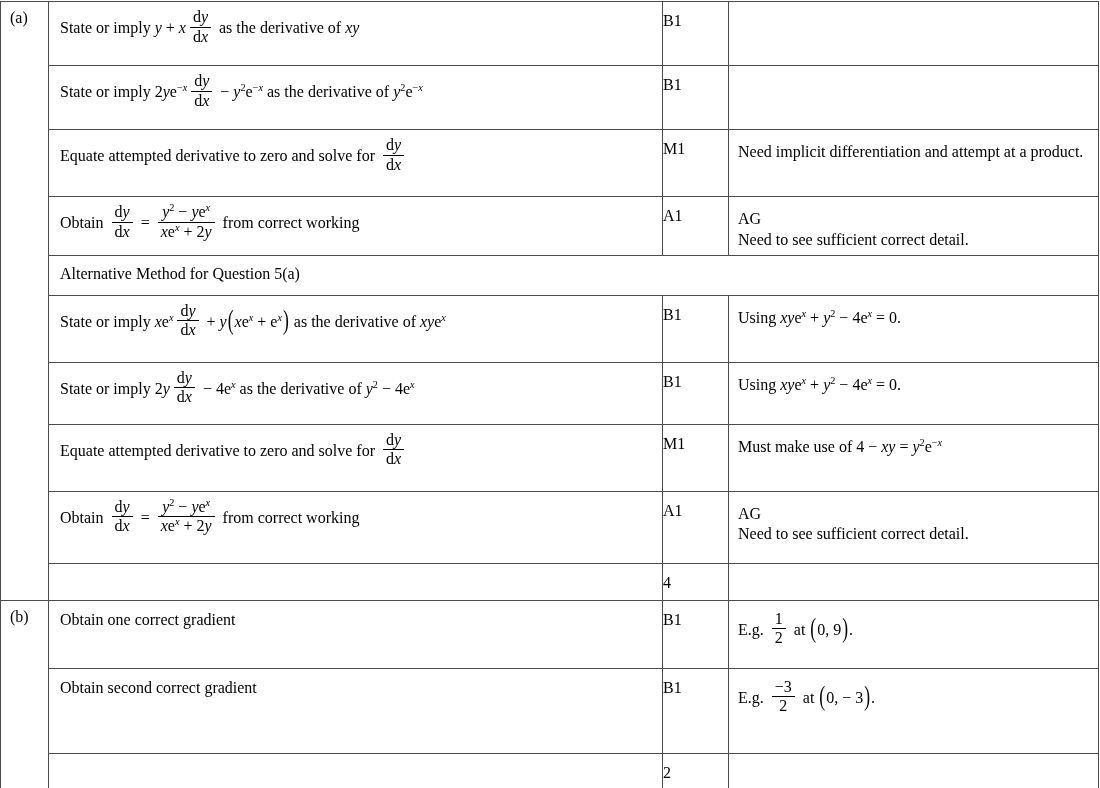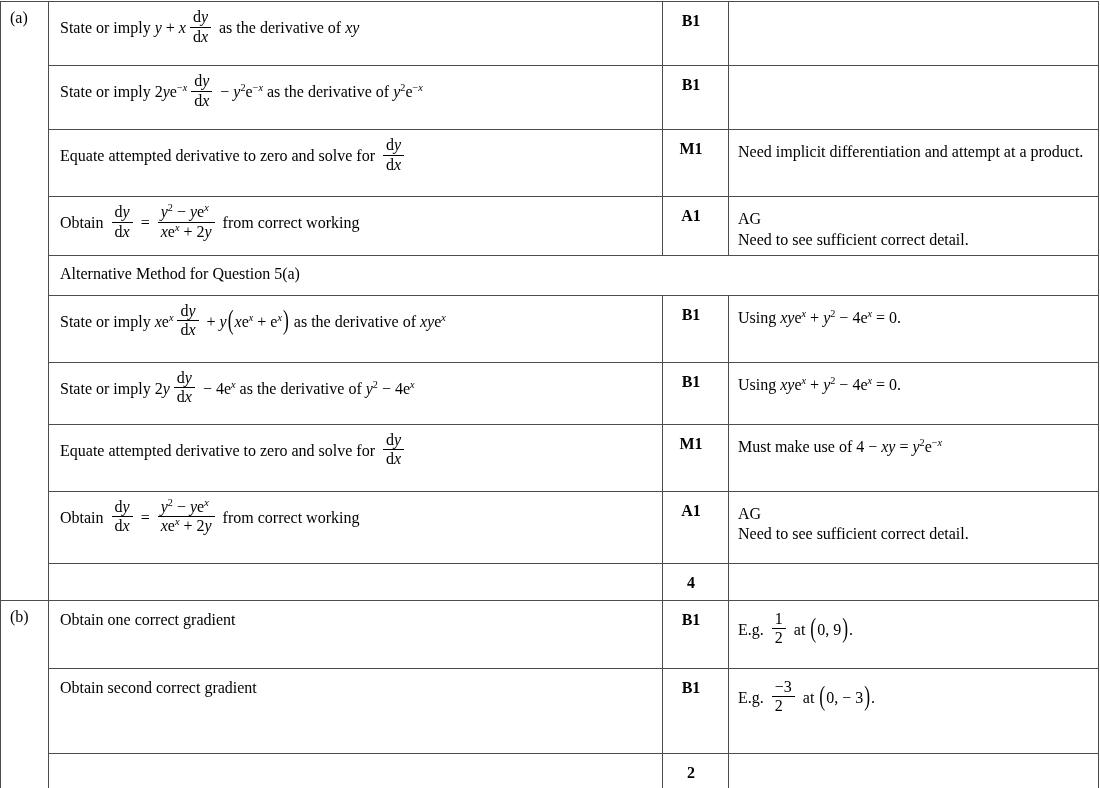--- a/index.html
+++ b/index.html
@@ -2,25 +2,25 @@
 <html><head>
 <meta charset="utf-8">
 <style>
   html,body{margin:0;padding:0;background:#ffffff;}
   body{font-family:"Liberation Serif", serif; color:#000;}
   .sheet{width:1100px; height:788px; background:#fff; overflow:hidden;}
   table.ms{border-collapse:collapse; table-layout:fixed; width:1098px; margin-top:1px; font-size:16px;}
   table.ms td{border:1.5px solid #4c4c4c; vertical-align:top; overflow:hidden; background:#fff;}
   td.label-cell{padding:7px 2px 0 9px;}
   td.answer-cell{padding:9px 8px 4px 11px; line-height:1.25;}
-  td.mark-cell{font-weight:bold; text-align:center; padding:10px 9px 0 0;}
+  td.mark-cell{font-weight:normal; text-align:left; padding:10px 9px 0 0;}
   td.guidance-cell{padding:12px 8px 4px 9px; line-height:1.3;}
   td.alt-header-cell{font-weight:normal; padding:9px 8px 4px 11px;}
   td.empty-cell{padding:0;}
-  .frac{display:inline-block; vertical-align:middle; margin:0 4px; position:relative; top:-2px;}
+  .frac{display:inline-block; vertical-align:middle; text-align:center; margin:0 4px; position:relative; top:-2px;}
   .frac .num{display:block; padding:0 3px 1px; line-height:1.05;}
   .frac .den{display:block; border-top:1.3px solid #000; padding:1px 3px 0; line-height:1.05;}
   sup{font-size:0.64em; line-height:0;}
   i{font-style:italic;}
   .big-paren{display:inline-block; transform:scaleY(1.55); font-size:1.1em; padding:0 1px; position:relative; top:-1px;}
   .gline{display:block;}
 </style>
 </head>
 <body>
 

